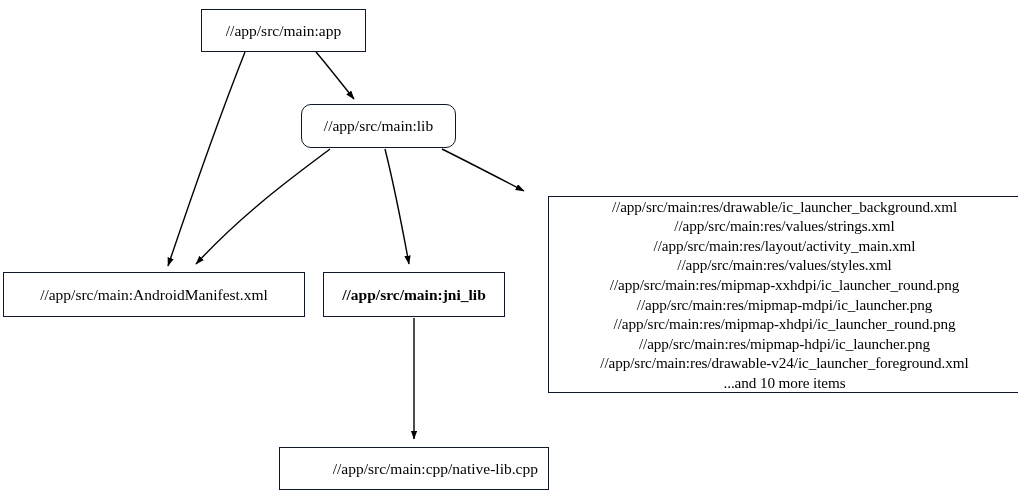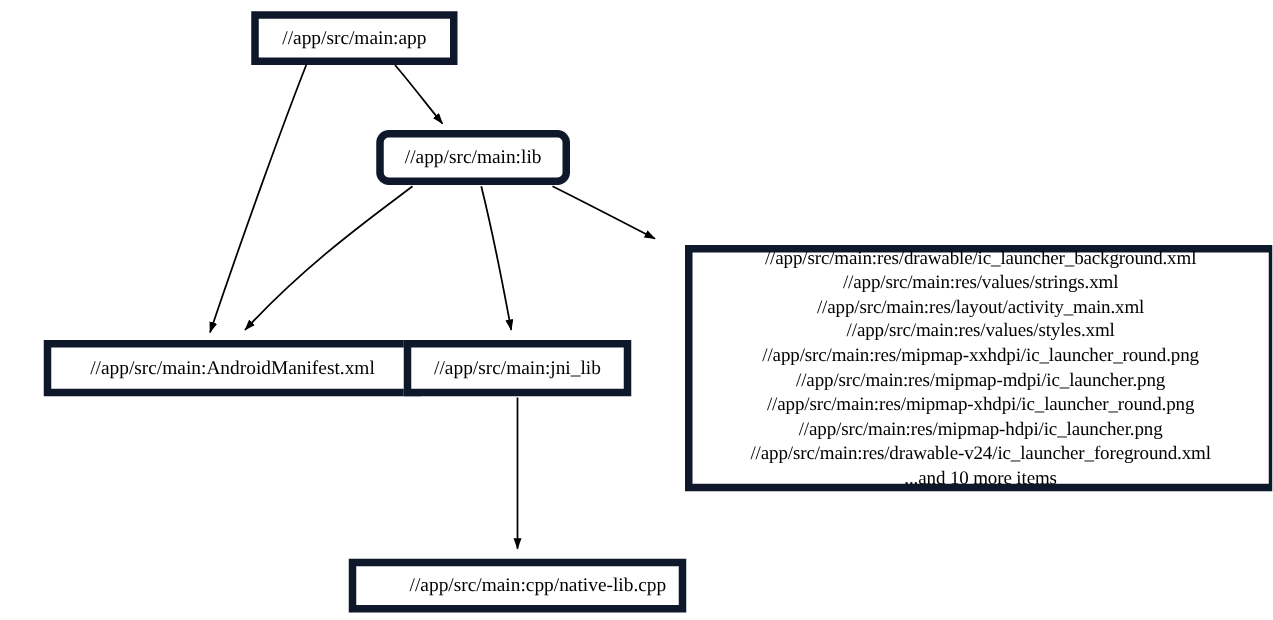--- a/index.html
+++ b/index.html
@@ -23,21 +23,21 @@
     position: absolute;
     left: 0;
     top: 0;
     width: 1018px;
     height: 496px;
     pointer-events: none;
   }
   .node {
     position: absolute;
     box-sizing: border-box;
-    border: 6px solid #0f172a;
+    border: 1px solid #0f172a;
     background: #ffffff;
     display: flex;
     align-items: center;
     justify-content: center;
     text-align: center;
     font-size: 15.5px;
     line-height: 1.0;
     white-space: nowrap;
     z-index: 2;
   }
@@ -78,25 +78,25 @@
   </svg>
 
   <div class="node" id="node-app" style="left: 201px; top: 9px; width: 165px; height: 43px;">
     <span class="node-label">//app/src/main:app</span>
   </div>
 
   <div class="node" id="node-lib" style="left: 301px; top: 104px; width: 155px; height: 44px; border-radius: 10px;">
     <span class="node-label">//app/src/main:lib</span>
   </div>
 
-  <div class="node" id="node-manifest" style="left: 3px; top: 272px; width: 302px; height: 45px; margin-left: 32px;">
+  <div class="node" id="node-manifest" style="left: 3px; top: 272px; width: 302px; height: 45px;">
     <span class="node-label">//app/src/main:AndroidManifest.xml</span>
   </div>
 
-  <div class="node" id="node-jni-lib" style="left: 323px; top: 272px; width: 182px; height: 45px;">
+  <div class="node" id="node-jni-lib" style="left: 323px; top: 272px; width: 182px; height: 45px; font-weight: bold;">
     <span class="node-label">//app/src/main:jni_lib</span>
   </div>
 
   <div class="node" id="node-native-lib" style="left: 279px; top: 447px; width: 270px; height: 43px; justify-content: flex-end;">
     <span class="node-label">//app/src/main:cpp/native-lib.cpp</span>
   </div>
 
   <div class="node" id="node-resources" style="left: 532px; top: 196px; width: 473px; height: 197px; margin-left: 16px;">
     <span class="node-label node-multiline">//app/src/main:res/drawable/ic_launcher_background.xml
 //app/src/main:res/values/strings.xml

